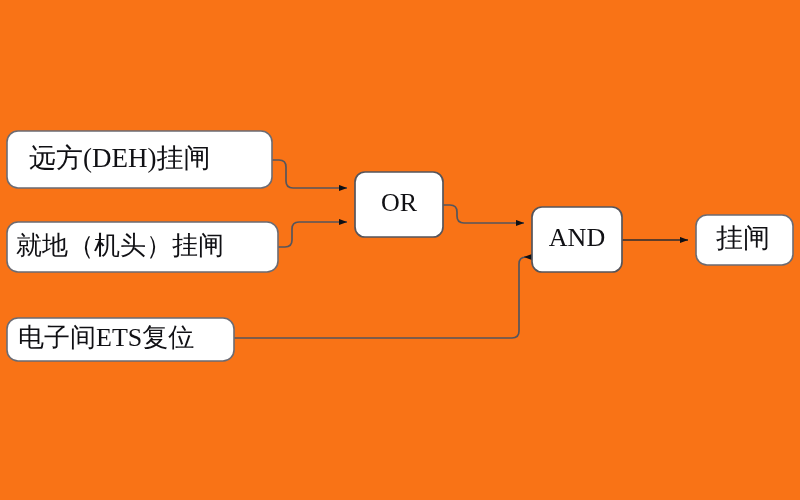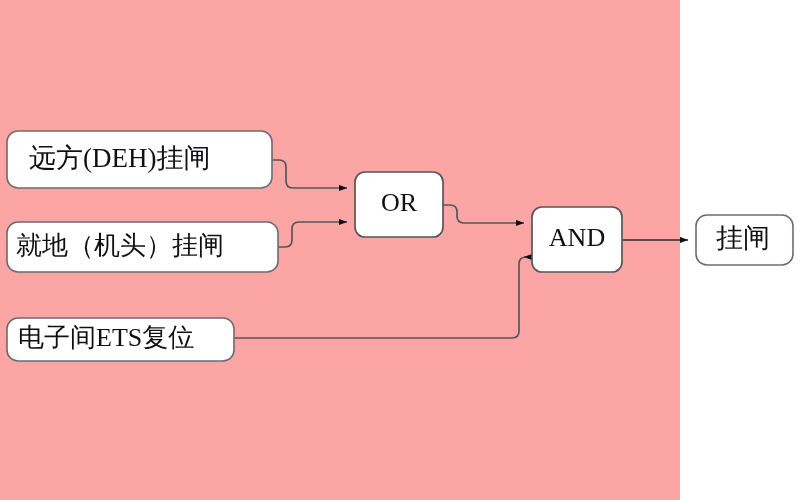--- a/index.html
+++ b/index.html
@@ -8,23 +8,23 @@
     background: #ffffff;
   }
   body {
     width: 800px;
     height: 500px;
     font-family: "Liberation Serif", "DejaVu Serif", serif;
     overflow: hidden;
   }
   #diagram-root {
     position: relative;
-    width: 680px;
+    width: 800px;
     height: 500px;
-    background: #fca5a5;
+    background: #f97316;
   }
   svg.diagram {
     position: absolute;
     left: 0;
     top: 0;
     width: 800px;
     height: 500px;
     display: block;
   }
   .node-box {

